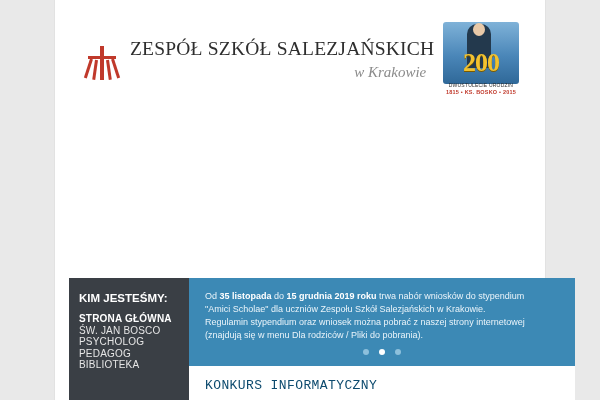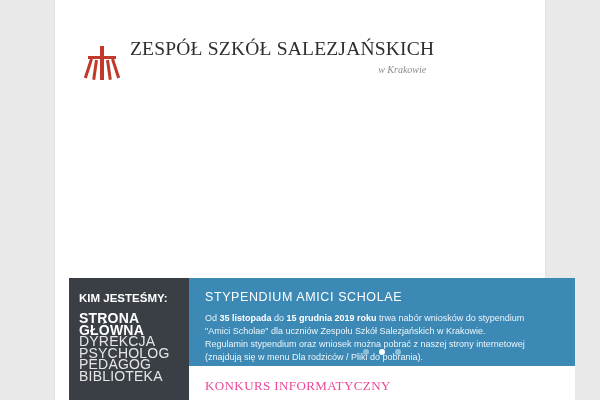--- a/index.html
+++ b/index.html
@@ -69,21 +69,21 @@
   .logo-title {
     font-size: 19.5px;
     letter-spacing: 0.2px;
     color: #2e2e2e;
     white-space: nowrap;
     font-family: "Liberation Serif", serif;
   }
   .logo-sub {
     margin-top: 4px;
     text-align: right;
-    font-size: 10px;
+    font-size: 15px;
     color: #8b8b8b;
     font-style: italic;
     font-family: "Liberation Serif", serif;
     padding-right: 8px;
   }
   
   .badge {
     position: absolute;
     right: 20px;
     top: 22px;
@@ -158,21 +158,21 @@
     font-weight: bold;
     padding: 0 10px 9px 10px;
     color: #ffffff;
   }
   .sidebar ul {
     list-style: none;
     margin: 0;
     padding: 0;
   }
   .sidebar li {
-    font-size: 14px;
+    font-size: 10px;
     line-height: 11.5px;
     padding: 0 10px;
     color: #e6e6e6;
     letter-spacing: 0.2px;
     text-transform: uppercase;
     cursor: pointer;
   }
   .sidebar li:first-child {
     font-weight: bold;
     color: #ffffff;
@@ -218,23 +218,23 @@
     background: #8dc0dc;
     margin: 0 3px;
     cursor: pointer;
   }
   .dot.active { background: #ffffff; }
   .post {
     padding: 12px 16px 0 16px;
   }
   .post-title {
     font-size: 13px;
-    color: #ec4899;
+    color: #0c4a6e;
     letter-spacing: 0.4px;
-    font-family: Liberation Serif, serif;
+    font-family: Liberation Mono, monospace;
   }
 </style>
 </head>
 <body>
 
 <div class="page">
   <div class="sheet">
 
     <div class="header">
       <div class="logo-block">
@@ -245,38 +245,45 @@
           <span class="bar b4"></span>
           <span class="bar b5"></span>
           <span class="bar b6"></span>
         </div>
         <div class="logo-text">
           <div class="logo-title">ZESPÓŁ SZKÓŁ SALEZJAŃSKICH</div>
           <div class="logo-sub">w Krakowie</div>
         </div>
       </div>
 
+      <div class="badge">
+        <div class="sky"></div>
+        <div class="figure"></div>
+        <div class="head"></div>
+        <div class="year">200</div>
+        <div class="caption">DWUSTULECIE URODZIN</div>
+        <div class="caption2">1815 • KS. BOSKO • 2015</div>
+      </div>
     </div>
 
     <div class="content">
       <div class="sidebar">
         <div class="sidebar-title">KIM JESTEŚMY:</div>
         <ul>
           <li>STRONA GŁÓWNA</li>
-          <li>DYREKCJA</li>
+          <li>ŚW. JAN BOSCO</li>
           <li>PSYCHOLOG</li>
           <li>PEDAGOG</li>
           <li>BIBLIOTEKA</li>
 
         </ul>
       </div>
 
       <div class="main">
         <div class="slider">
-          <div class="slide-title">STYPENDIUM AMICI SCHOLAE</div>
           <div class="slide-body">
             <span>Od </span><b>35 listopada</b><span> do </span><b>15 grudnia 2019 roku</b><span> trwa nabór wniosków do stypendium "Amici Scholae" dla uczniów Zespołu Szkół Salezjańskich w Krakowie. Regulamin stypendium oraz wniosek można pobrać z naszej strony internetowej (znajdują się w menu Dla rodziców / Pliki do pobrania).</span>
           </div>
           <div class="dots">
             <span class="dot"></span>
             <span class="dot active"></span>
             <span class="dot"></span>
           </div>
         </div>
 

